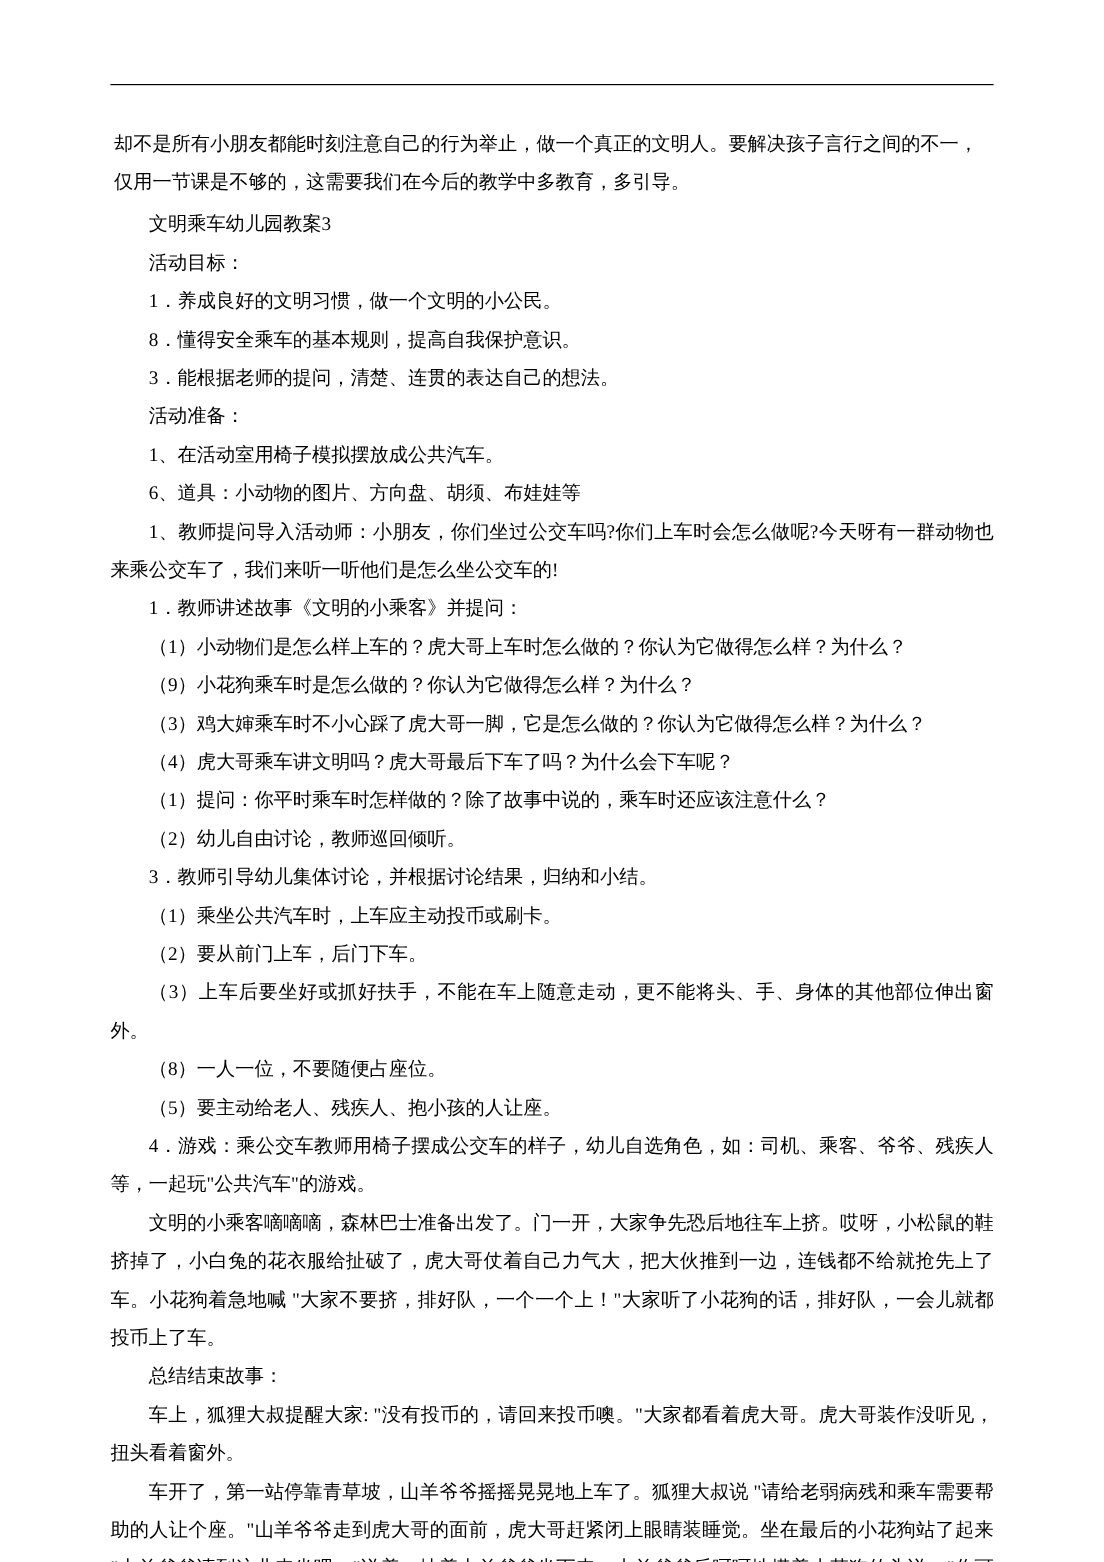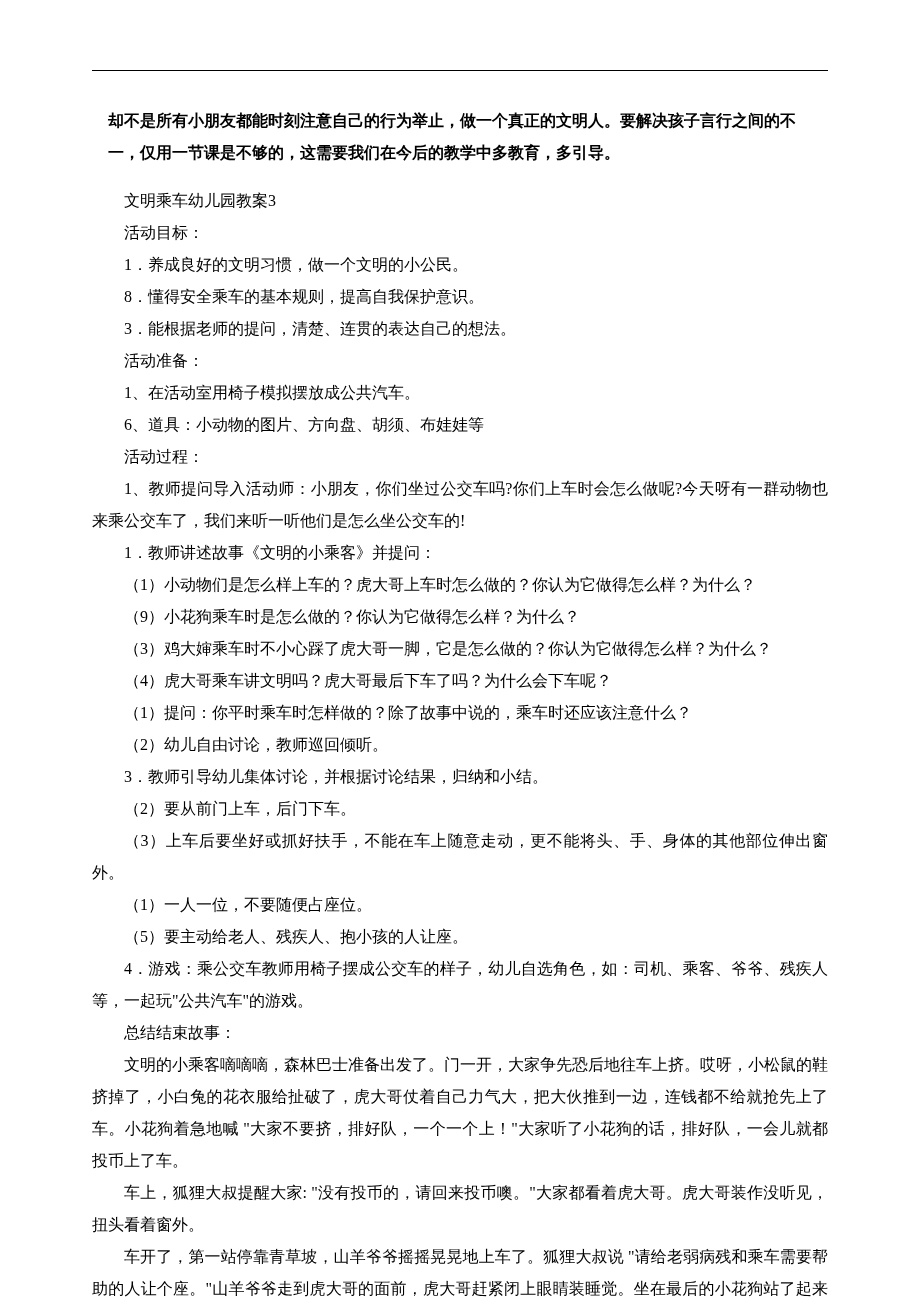--- a/index.html
+++ b/index.html
@@ -22,52 +22,51 @@
     border-top: 1.5px solid #000;
     margin-bottom: 34px;
   }
   .para {
     text-indent: 2em;
     margin: 0;
     text-align: justify;
   }
   .para-noindent {
     text-indent: 0;
-    margin: 16px;
-    font-weight: bold;
+    margin: 3px;
   }
 </style>
 </head>
 <body>
 
 <div class="page">
   <div class="rule"></div>
   <div id="content">
       <p class="para-noindent">却不是所有小朋友都能时刻注意自己的行为举止，做一个真正的文明人。要解决孩子言行之间的不一，仅用一节课是不够的，这需要我们在今后的教学中多教育，多引导。</p>
       <p class="para">文明乘车幼儿园教案3</p>
       <p class="para">活动目标：</p>
       <p class="para">1．养成良好的文明习惯，做一个文明的小公民。</p>
       <p class="para">8．懂得安全乘车的基本规则，提高自我保护意识。</p>
       <p class="para">3．能根据老师的提问，清楚、连贯的表达自己的想法。</p>
       <p class="para">活动准备：</p>
       <p class="para">1、在活动室用椅子模拟摆放成公共汽车。</p>
       <p class="para">6、道具：小动物的图片、方向盘、胡须、布娃娃等</p>
-      <p class="para">活动过程：</p>
       <p class="para">1、教师提问导入活动师：小朋友，你们坐过公交车吗?你们上车时会怎么做呢?今天呀有一群动物也来乘公交车了，我们来听一听他们是怎么坐公交车的!</p>
       <p class="para">1．教师讲述故事《文明的小乘客》并提问：</p>
       <p class="para">（1）小动物们是怎么样上车的？虎大哥上车时怎么做的？你认为它做得怎么样？为什么？</p>
       <p class="para">（9）小花狗乘车时是怎么做的？你认为它做得怎么样？为什么？</p>
       <p class="para">（3）鸡大婶乘车时不小心踩了虎大哥一脚，它是怎么做的？你认为它做得怎么样？为什么？</p>
       <p class="para">（4）虎大哥乘车讲文明吗？虎大哥最后下车了吗？为什么会下车呢？</p>
       <p class="para">（1）提问：你平时乘车时怎样做的？除了故事中说的，乘车时还应该注意什么？</p>
       <p class="para">（2）幼儿自由讨论，教师巡回倾听。</p>
       <p class="para">3．教师引导幼儿集体讨论，并根据讨论结果，归纳和小结。</p>
+      <p class="para">（1）乘坐公共汽车时，上车应主动投币或刷卡。</p>
       <p class="para">（2）要从前门上车，后门下车。</p>
       <p class="para">（3）上车后要坐好或抓好扶手，不能在车上随意走动，更不能将头、手、身体的其他部位伸出窗外。</p>
-      <p class="para">（1）一人一位，不要随便占座位。</p>
+      <p class="para">（8）一人一位，不要随便占座位。</p>
       <p class="para">（5）要主动给老人、残疾人、抱小孩的人让座。</p>
       <p class="para">4．游戏：乘公交车教师用椅子摆成公交车的样子，幼儿自选角色，如：司机、乘客、爷爷、残疾人等，一起玩"公共汽车"的游戏。</p>
+      <p class="para">文明的小乘客嘀嘀嘀，森林巴士准备出发了。门一开，大家争先恐后地往车上挤。哎呀，小松鼠的鞋挤掉了，小白兔的花衣服给扯破了，虎大哥仗着自己力气大，把大伙推到一边，连钱都不给就抢先上了车。小花狗着急地喊 "大家不要挤，排好队，一个一个上！"大家听了小花狗的话，排好队，一会儿就都投币上了车。</p>
       <p class="para">总结结束故事：</p>
-      <p class="para">文明的小乘客嘀嘀嘀，森林巴士准备出发了。门一开，大家争先恐后地往车上挤。哎呀，小松鼠的鞋挤掉了，小白兔的花衣服给扯破了，虎大哥仗着自己力气大，把大伙推到一边，连钱都不给就抢先上了车。小花狗着急地喊 "大家不要挤，排好队，一个一个上！"大家听了小花狗的话，排好队，一会儿就都投币上了车。</p>
       <p class="para">车上，狐狸大叔提醒大家: "没有投币的，请回来投币噢。"大家都看着虎大哥。虎大哥装作没听见，扭头看着窗外。</p>
       <p class="para">车开了，第一站停靠青草坡，山羊爷爷摇摇晃晃地上车了。狐狸大叔说 "请给老弱病残和乘车需要帮助的人让个座。"山羊爷爷走到虎大哥的面前，虎大哥赶紧闭上眼睛装睡觉。坐在最后的小花狗站了起来 "山羊爷爷请到这儿来坐吧。"说着，扶着山羊爷爷坐下来。山羊爷爷乐呵呵地摸着小花狗的头说："你可真是个好孩子哟。"车子又停了一站又一站，车上的人越来越多。鸡大婶不小心踩了虎大哥一脚，忙说: "对不起，我不是故意的。"虎大哥却蛮不讲理对叫起来: "谁知道你是不是故意的，你把我的脚踩伤了，赔钱！"鸡大婶吓坏了。小花狗不服气了，说："她确实不是故意的，车上人这么多，大家应该互相谦让才是。"车上的动物们都同意小花狗的意见，批评虎大哥不文明。</p>
     </div>
 </div>
 
 </body></html>

